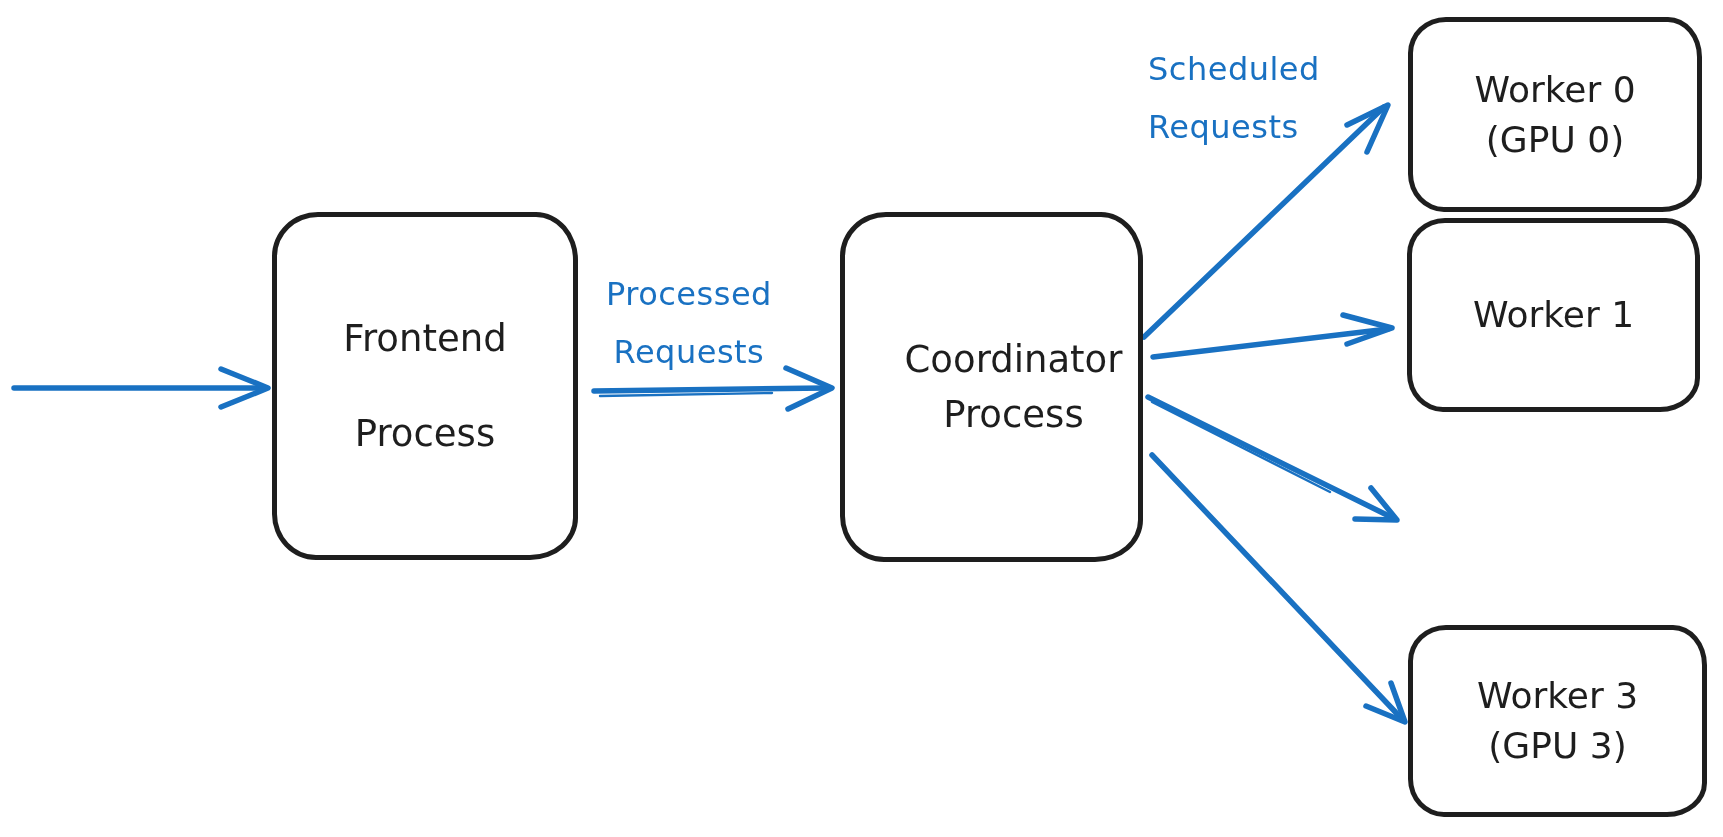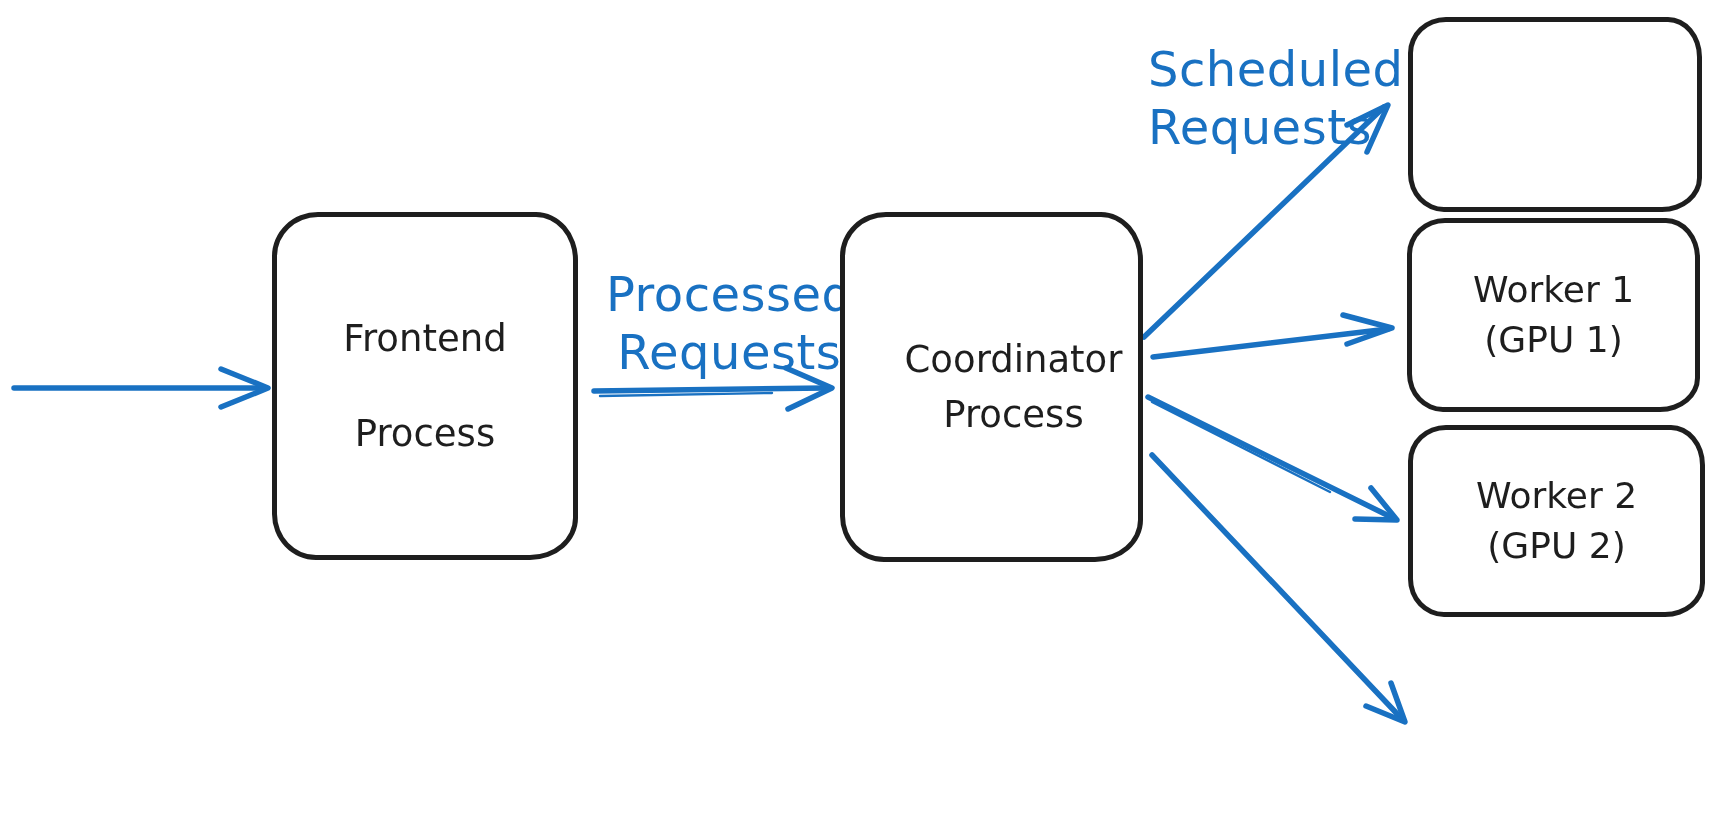--- a/index.html
+++ b/index.html
@@ -65,21 +65,21 @@
   #node-coordinator { left: 840px;  top: 212px; width: 303px; height: 350px; padding-left: 44px; }
   #node-worker-0    { left: 1408px; top: 17px;  width: 294px; height: 195px; }
   #node-worker-1    { left: 1407px; top: 218px; width: 293px; height: 194px; }
   #node-worker-2    { left: 1408px; top: 425px; width: 297px; height: 192px; }
   #node-worker-3    { left: 1408px; top: 625px; width: 299px; height: 192px; }
 
   .edge-label {
     position: absolute;
     z-index: 2;
     color: var(--accent, #1971c2);
-    font-size: 48px;
+    font-size: 32px;
     letter-spacing: 0.5px;
   }
   .edge-label .line { display: block; white-space: nowrap; }
 
   #label-user-inputs        { left: 64px;   top: 272px; line-height: 48px; }
   #label-processed-requests { left: 606px;  top: 265px; line-height: 58px; text-align: center; }
   #label-scheduled-requests { left: 1148px; top: 40px;  line-height: 58px; }
 </style>
 </head>
 <body>
@@ -136,26 +136,27 @@
     <span class="line">Frontend</span>
     <span class="line">Process</span>
   </div>
 
   <div class="node node-process" id="node-coordinator">
     <span class="line">Coordinator</span>
     <span class="line">Process</span>
   </div>
 
   <div class="node node-worker" id="node-worker-0">
+    <span class="line">Worker 0</span>
+    <span class="line">(GPU 0)</span>
   </div>
 
   <div class="node node-worker" id="node-worker-1">
     <span class="line">Worker 1</span>
-    <span class="line">(GPU 1)</span>
   </div>
 
-  <div class="node node-worker" id="node-worker-2">
-    <span class="line">Worker 2</span>
-    <span class="line">(GPU 2)</span>
+
+  <div class="node node-worker" id="node-worker-3">
+    <span class="line">Worker 3</span>
+    <span class="line">(GPU 3)</span>
   </div>
-
 
 </div>
 
 </body></html>

